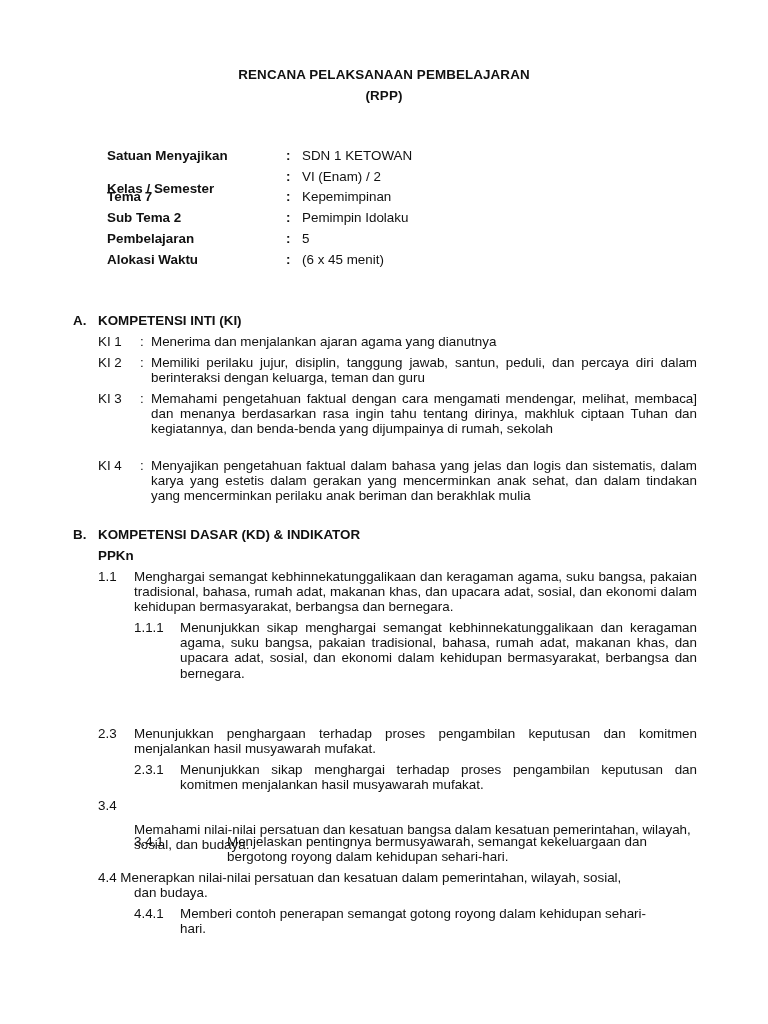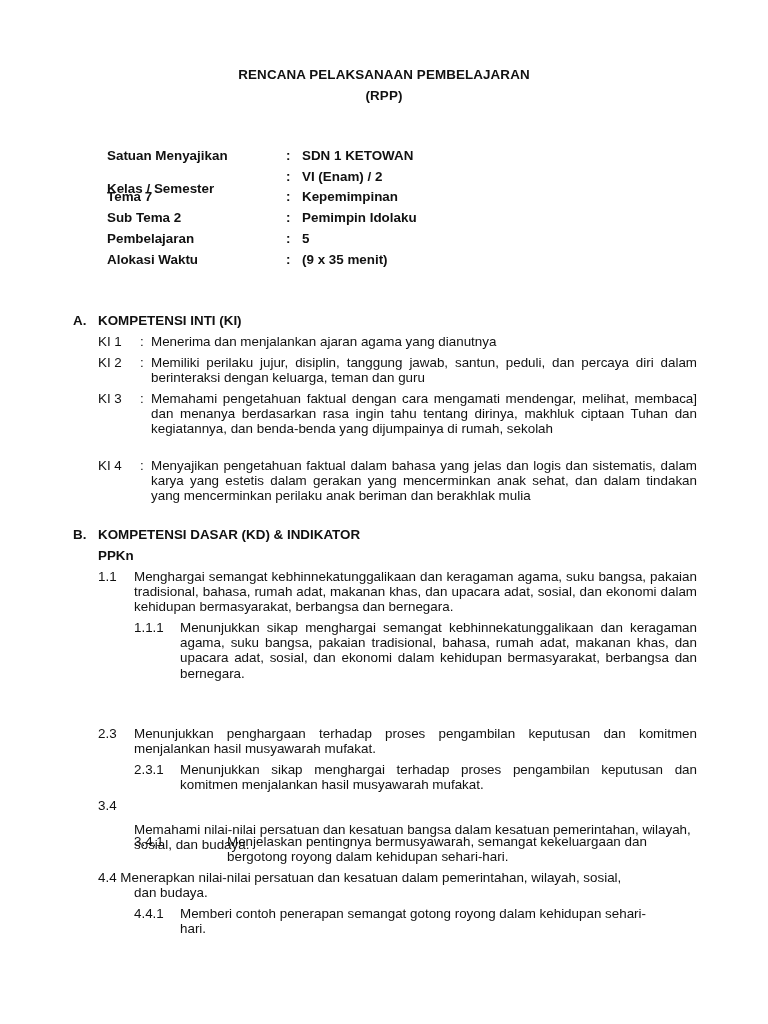--- a/index.html
+++ b/index.html
@@ -2,21 +2,21 @@
 <html><head>
 <meta charset="utf-8">
 <style>
   html, body { margin:0; padding:0; background:#ffffff; }
   body { width:768px; height:1024px; position:relative; overflow:hidden;
          font-family:"Liberation Sans", sans-serif; color:#111111; font-size:13.4px; }
   .abs { position:absolute; }
   .title { left:0; width:768px; text-align:center; font-weight:bold; font-size:13.4px; letter-spacing:0.1px; }
   .info-label { left:107px; font-weight:bold; }
   .info-colon { left:286px; font-weight:bold; }
-  .info-value { left:302px; font-weight:bold; }
+  .info-value { left:302px; font-weight:normal; }
   .sec-letter { left:73px; font-weight:bold; }
   .sec-title { left:98px; font-weight:bold; }
   .ki-label { left:98px; }
   .ki-colon { left:140px; }
   .ki-text { left:151px; width:546px; text-align:justify; line-height:15.2px; }
   .kd-num { left:98px; }
   .kd-text { left:134px; width:563px; text-align:justify; line-height:15.2px; }
   .ind-num { left:134px; }
   .ind-text { left:180px; width:517px; text-align:justify; line-height:15.2px; }
   .left { text-align:left !important; }
@@ -51,21 +51,21 @@
       <span class="abs info-value" style="top:210px;">Pemimpin Idolaku</span>
     </div>
     <div>
       <span class="abs info-label" style="top:231px;">Pembelajaran</span>
       <span class="abs info-colon" style="top:231px;">:</span>
       <span class="abs info-value" style="top:231px;">5</span>
     </div>
     <div>
       <span class="abs info-label" style="top:252px;">Alokasi Waktu</span>
       <span class="abs info-colon" style="top:252px;">:</span>
-      <span class="abs info-value" style="top:252px;">(9 x 35 menit)</span>
+      <span class="abs info-value" style="top:252px;">(6 x 45 menit)</span>
     </div>
   </div>
 
   <div>
     <span class="abs sec-letter" style="top:313px;">A.</span>
     <span class="abs sec-title" style="top:313px;">KOMPETENSI INTI (KI)</span>
 
     <div>
       <span class="abs ki-label" style="top:334px;text-align:center;">KI 1</span>
       <span class="abs ki-colon" style="top:334px;">:</span>

